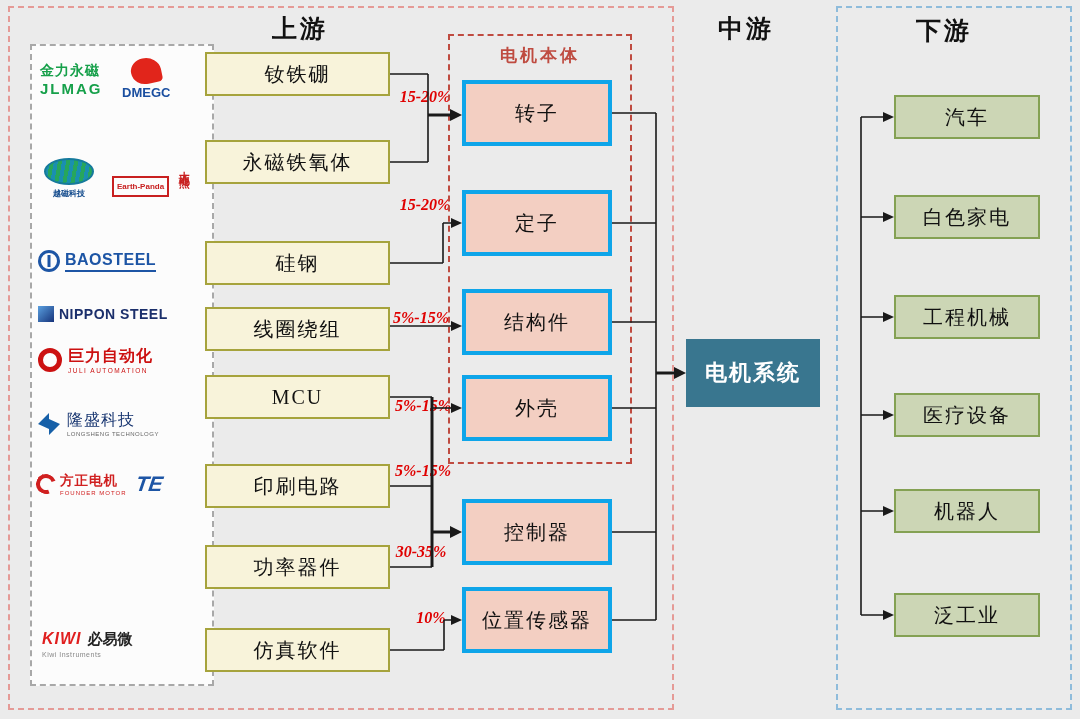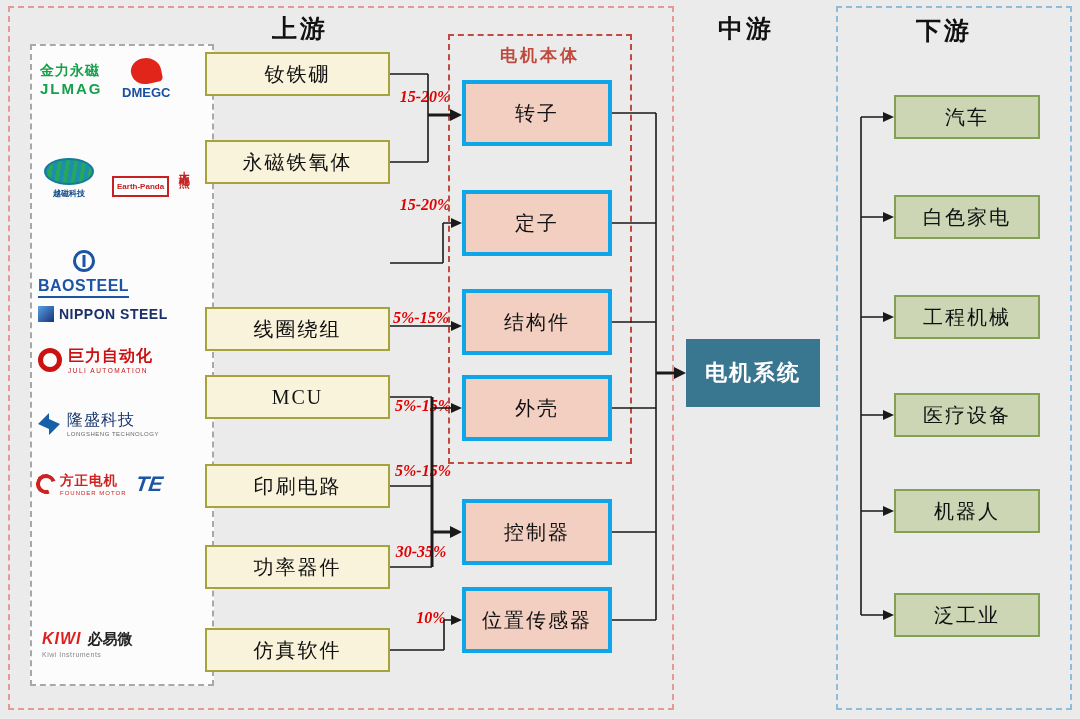--- a/index.html
+++ b/index.html
@@ -63,21 +63,21 @@
     <div class="logo" style="left:12px; top:112px; text-align:center;">
       <div style="width:50px; height:27px; margin:0 auto; border-radius:50%; border:2px solid #157a9c; background:repeating-linear-gradient(100deg,#1a8fb0 0 4px,#27a65c 4px 8px);"></div>
       <div style="color:#124a8c; font-weight:bold; font-size:8px; margin-top:3px;">越磁科技</div>
     </div>
 
     <div class="logo" style="left:80px; top:116px;">
       <span class="sans" style="display:inline-block; border:2px solid #c82020; color:#c82020; font-weight:bold; font-size:8px; padding:4px 3px; vertical-align:top; margin-top:14px;">Earth-Panda</span>
       <span style="display:inline-block; writing-mode:vertical-rl; color:#c82020; font-weight:bold; font-size:11px; margin-left:3px; letter-spacing:3px; height:50px;">大地熊</span>
     </div>
 
-    <div class="logo" style="left:6px; top:204px; display:flex; align-items:center; gap:5px;flex-direction:column;">
+    <div class="logo" style="left:6px; top:204px; display:flex; align-items:center; gap:5px;">
       <span style="width:22px; height:22px; border:3px solid #1d55a5; border-radius:50%; position:relative; display:inline-block; flex:0 0 auto;">
           <i style="position:absolute; left:50%; top:2px; bottom:2px; width:3px; background:#1d55a5; transform:translateX(-50%);"></i>
         </span>
       <span class="sans" style="color:#1d55a5; font-weight:bold; font-size:16px; letter-spacing:0.5px; border-bottom:2px solid #1d55a5; padding-bottom:1px;">BAOSTEEL</span>
     </div>
 
     <div class="logo" style="left:6px; top:260px; display:flex; align-items:center; gap:5px;">
       <span style="width:16px; height:16px; background:linear-gradient(135deg,#5aa0e0,#16337a); display:inline-block; flex:0 0 auto;"></span>
       <span class="sans" style="color:#1b2f6b; font-weight:bold; font-size:14px; letter-spacing:0.5px;">NIPPON STEEL</span>
     </div>
@@ -113,20 +113,21 @@
       <div style="display:flex; align-items:baseline; gap:6px;">
         <span class="sans" style="color:#e01f1f; font-weight:bold; font-style:italic; font-size:16px; letter-spacing:1px;">KIWI</span>
         <span style="color:#222; font-weight:bold; font-size:15px;">必易微</span>
       </div>
       <div class="sans" style="color:#888; font-size:7px; letter-spacing:0.5px; margin-top:2px;">Kiwi Instruments</div>
     </div>
   </div>
 
   <div class="ybox" style="top:52px;">钕铁硼</div>
   <div class="ybox" style="top:140px;">永磁铁氧体</div>
+  <div class="ybox" style="top:241px;">硅钢</div>
   <div class="ybox" style="top:307px;">线圈绕组</div>
   <div class="ybox" style="top:375px;">MCU</div>
   <div class="ybox" style="top:464px;">印刷电路</div>
   <div class="ybox" style="top:545px;">功率器件</div>
   <div class="ybox" style="top:628px;">仿真软件</div>
 
   <div class="pct" style="left:396px; top:88px;">15-20%</div>
   <div class="pct" style="left:396px; top:196px;">15-20%</div>
   <div class="pct" style="left:392px; top:309px;">5%-15%</div>
   <div class="pct" style="left:394px; top:397px;">5%-15%</div>

